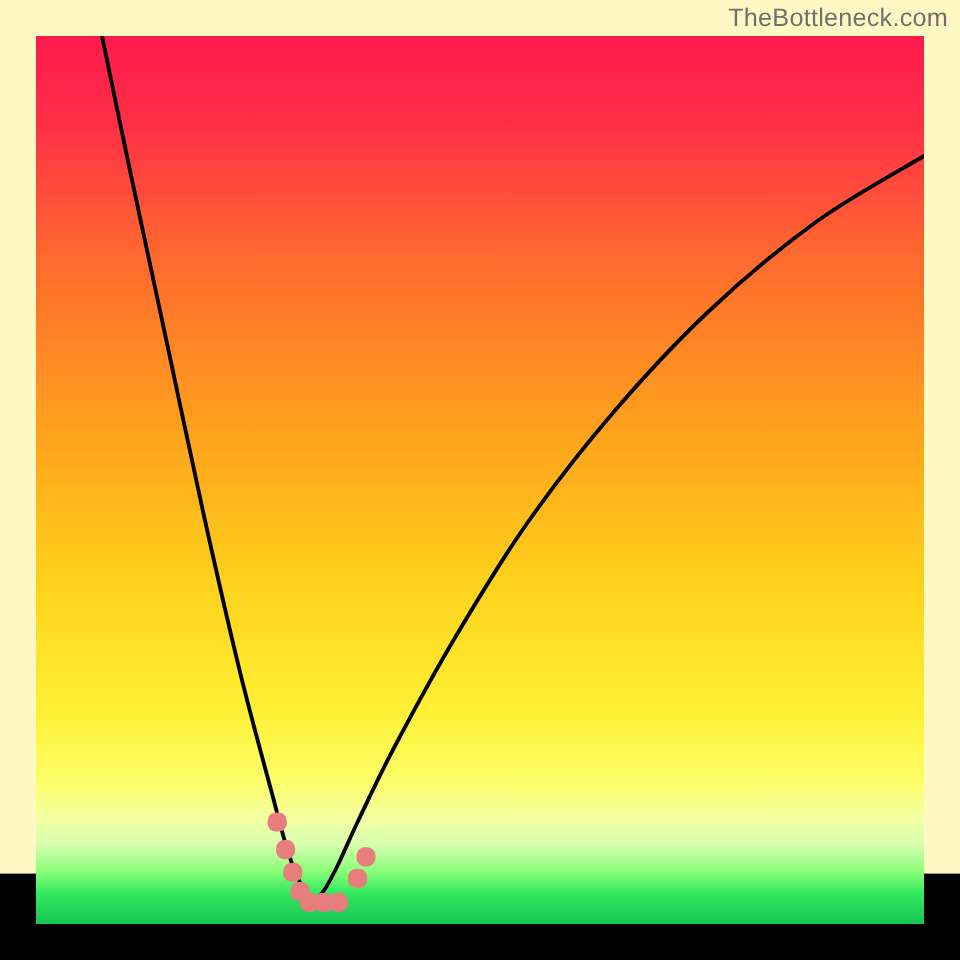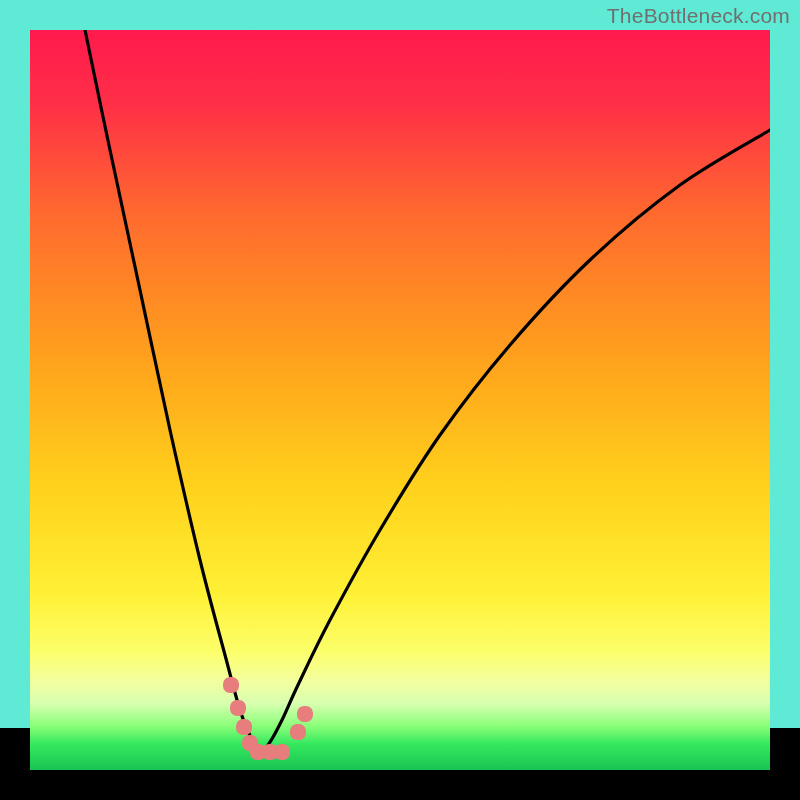--- a/index.html
+++ b/index.html
@@ -10,21 +10,21 @@
     background: #000;
     position: relative;
     font-family: Arial, Helvetica, sans-serif;
   }
   .frame {
     position: absolute;
     top: 0;
     left: 0;
     width: 800px;
     height: 728px;
-    background: #5eead4;
+    background: #fef9c3;
   }
   .plot-area {
     position: absolute;
     top: 30px;
     left: 30px;
     width: 740px;
     height: 740px;
     overflow: hidden;
   }
   .gradient {

